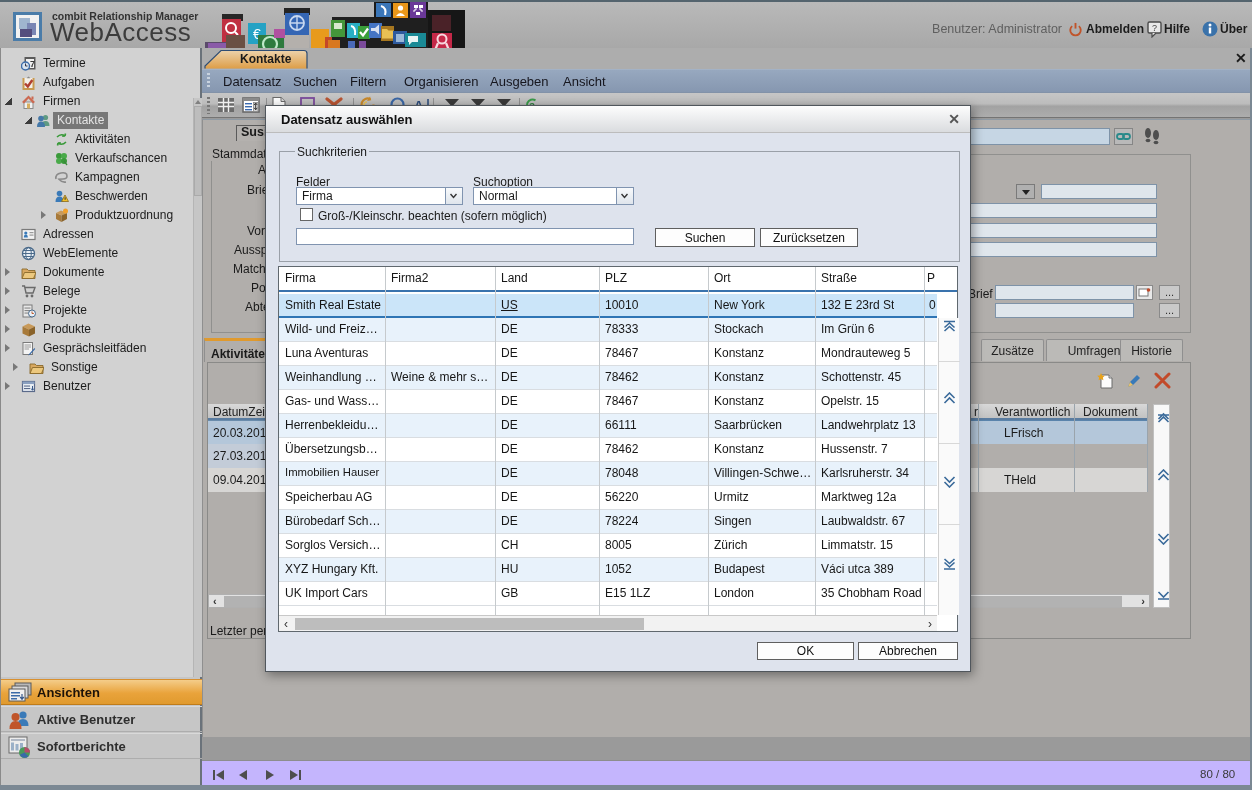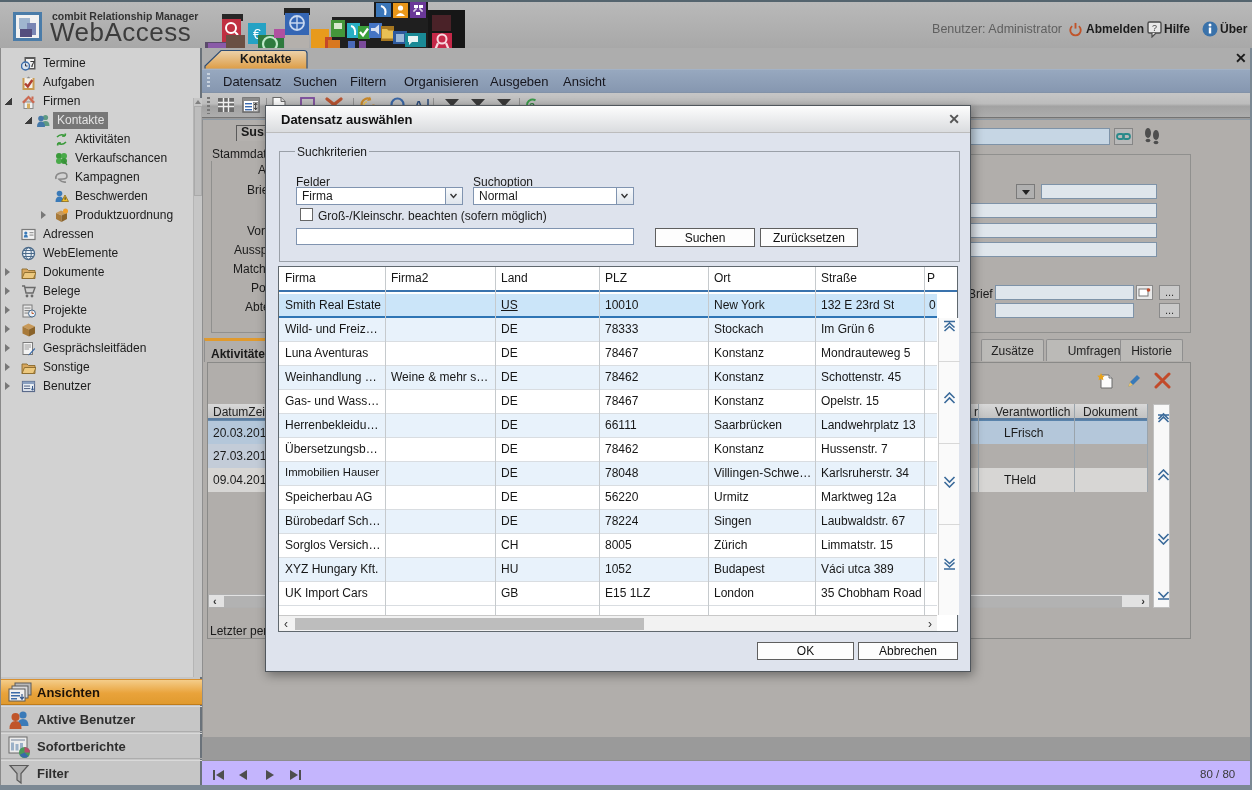--- a/index.html
+++ b/index.html
@@ -305,21 +305,21 @@
     <svg class="ticon" style="left:20px;" viewBox="0 0 15 15">
         <rect x="2" y="1.5" width="9.5" height="12" fill="#f4f4f4" stroke="#7a7a7a" stroke-width="1"></rect>
         <rect x="3.5" y="3.5" width="6.5" height="1" fill="#999"></rect>
         <rect x="3.5" y="5.5" width="6.5" height="1" fill="#999"></rect>
         <rect x="3.5" y="7.5" width="4.5" height="1" fill="#999"></rect>
         <path d="M13.5 7 l-5 5.5 l-1.5 2 l2.2 -1 l5 -5.5 z" fill="#3a6aa8"></path>
       </svg>
     <span style="position:absolute;left:42px;">Gesprächsleitfäden</span>
   </div>
 
-  <div class="trow" style="left:0;top:310px;width:200px;">
+  <div class="trow" style="left:8px;top:310px;width:200px;">
     <span class="arr-col" style="left:4px;"></span>
     <svg class="ticon" style="left:20px;" viewBox="0 0 15 15">
         <path d="M1 4 l5 0 l1.5 1.5 l6.5 0 l0 8 l-13 0 z" fill="#d8a860" stroke="#8a6a2a" stroke-width="0.9"></path>
         <path d="M1 13.5 l2.5 -6 l11.5 0 l-2.5 6 z" fill="#ecc87e" stroke="#8a6a2a" stroke-width="0.9"></path>
       </svg>
     <span style="position:absolute;left:42px;">Sonstige</span>
   </div>
 
   <div class="trow" style="left:0;top:329px;width:200px;">
     <span class="arr-col" style="left:4px;"></span>
@@ -366,26 +366,20 @@
       <rect x="2" y="1" width="18" height="16" fill="#ececec" stroke="#6a6a6a" stroke-width="1"></rect>
       <rect x="4" y="3" width="14" height="2" fill="#b0b8c4"></rect>
       <rect x="4" y="6.5" width="3" height="8" fill="#9ab0c8"></rect>
         <rect x="8.5" y="8" width="3" height="6.5" fill="#9ab0c8"></rect>
         <rect x="13" y="7" width="3" height="7.5" fill="#9ab0c8"></rect>
       <circle cx="17.5" cy="16.5" r="5.5" fill="#4a9a5a"></circle>
       <path d="M17.5 16.5 L17.5 11 A5.5 5.5 0 0 1 23 16.5 z" fill="#b84a6a"></path>
       <path d="M17.5 16.5 L21.5 20.3 A5.5 5.5 0 0 1 12.8 18.8 z" fill="#3a6aa8"></path>
     </svg>
     <span class="ntext">Sofortberichte</span>
-  </div>
-  <div class="nitem" style="top:83px;">
-    <svg class="abs" style="left:7px;top:3px;" width="24" height="21" viewBox="0 0 24 21">
-      <path d="M2 1.5 L20 1.5 L13 9.5 L13 19 L9 16 L9 9.5 z" fill="#b0b0b0" stroke="#5a5a5a" stroke-width="1.2"></path>
-    </svg>
-    <span class="ntext">Filter</span>
   </div>
 </div>
 
 <div id="main" class="abs">
   <div id="tabbar" class="abs">
     <svg class="abs" style="left:2px;top:1px;" width="104" height="20" viewBox="0 0 104 20">
       <defs>
           <linearGradient id="tabg" x1="0" y1="0" x2="0" y2="1">
             <stop offset="0" stop-color="#ecd2ab"></stop>
             <stop offset="1" stop-color="#dd9e48"></stop>

